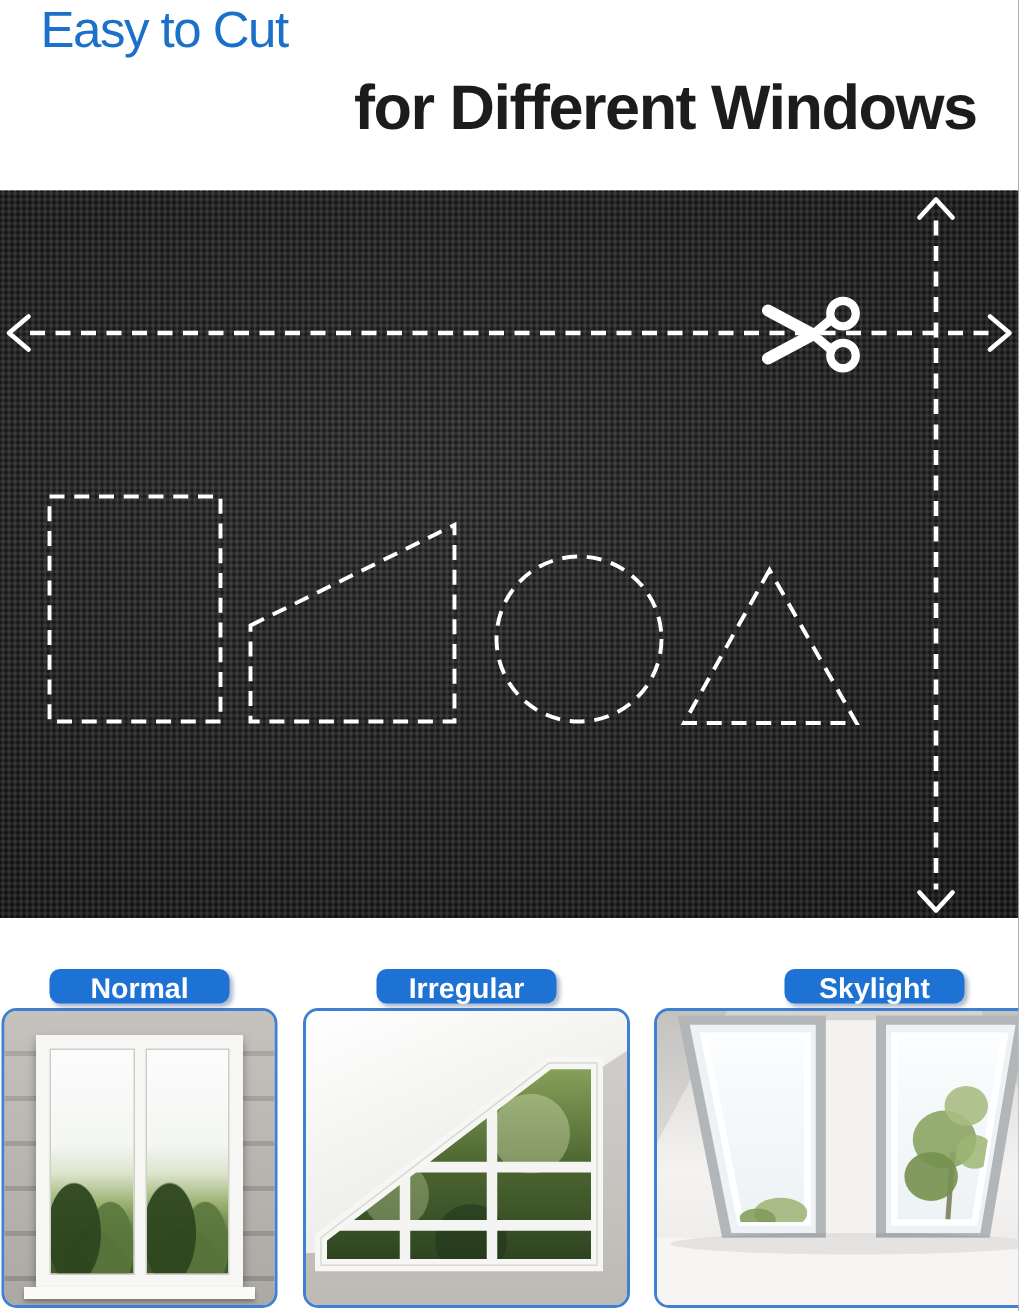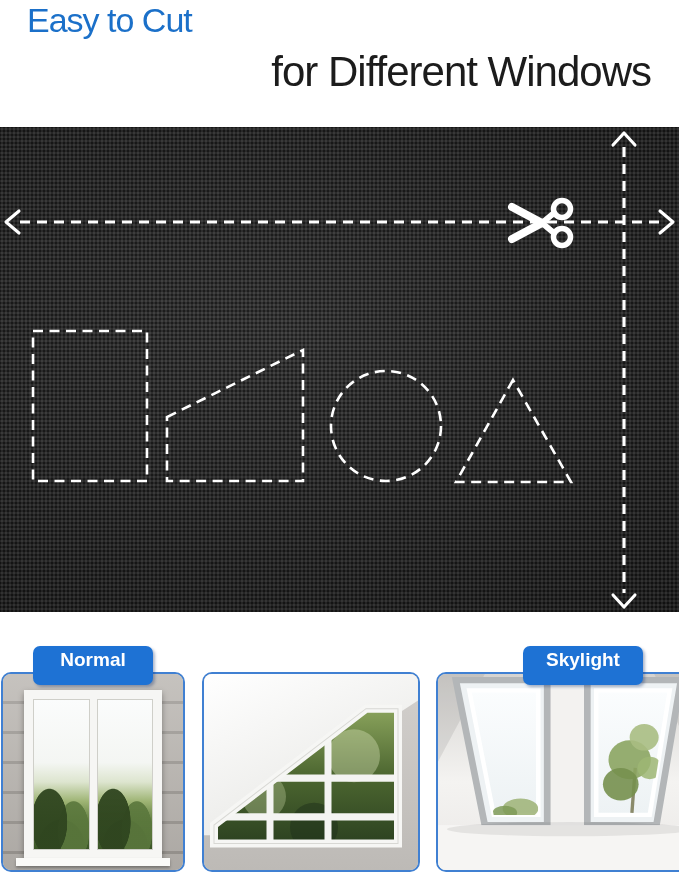--- a/index.html
+++ b/index.html
@@ -6,21 +6,21 @@
     --title-blue:#1b70c9; --title-dark:#1c1c1c; --fabric-base:#262626;
     --guide-white:#ffffff; --pill-blue:#1e72d4; --card-border:#4080d2; --page-bg:#ffffff;
   }
   html,body{margin:0;padding:0;}
   body{font-family:"Liberation Sans",sans-serif;background:#fff;}
   .page{position:relative;width:679px;height:874px;background:var(--page-bg);overflow:hidden;margin:0 auto;}
 
   
   .title1{position:absolute;left:27px;top:1px;font-size:34px;font-weight:normal;
           color:var(--title-blue);letter-spacing:-1px;white-space:nowrap;}
-  .title2{position:absolute;right:28px;top:48px;font-size:42px;font-weight:normal;
+  .title2{position:absolute;right:28px;top:48px;font-size:42px;font-weight:bold;
           color:var(--title-dark);letter-spacing:-1px;white-space:nowrap;}
 
   
   .fabric{position:absolute;left:0;top:127px;width:679px;height:485px;
     background-color:var(--fabric-base);
     background-image:
       radial-gradient(rgba(255,255,255,.09) 1px, transparent 1.3px),
       radial-gradient(rgba(0,0,0,.55) 1px, transparent 1.3px);
     background-size:4px 4px,4px 4px;background-position:0 0,2px 2px;}
   .fabric::after{content:"";position:absolute;inset:0;
@@ -30,21 +30,21 @@
   .dash{fill:none;stroke:var(--guide-white);stroke-width:3.1;stroke-dasharray:10 7;stroke-linecap:butt;}
   .shape{fill:none;stroke:var(--guide-white);stroke-width:2.6;stroke-dasharray:10 6.5;stroke-linecap:butt;}
   .chev{fill:none;stroke:var(--guide-white);stroke-width:3.1;stroke-linecap:round;stroke-linejoin:round;}
   .scis-blade{stroke:var(--guide-white);stroke-width:8;stroke-linecap:round;fill:none;}
   .scis-link{stroke:var(--guide-white);stroke-width:6;stroke-linecap:round;fill:none;}
   .scis-ring{stroke:var(--guide-white);stroke-width:5.5;fill:none;}
 
   
   .wrap{position:absolute;top:646px;height:224px;}
   .wrap1{left:1px;width:184px;} .wrap2{left:202px;width:218px;} .wrap3{left:436px;width:240px;padding-left:27px;}
-  .pill{position:relative;z-index:3;margin:0 auto;width:120px;height:39px;line-height:27px;
+  .pill{position:relative;z-index:3;margin:0 auto;width:120px;height:23px;line-height:27px;
     background:var(--pill-blue);border-radius:7px;color:#fff;font-weight:bold;font-size:19px;
     text-align:center;box-shadow:2px 2px 3px rgba(20,50,110,.35);}
   .card{position:absolute;left:0;right:0;top:26px;height:196px;border:2px solid var(--card-border);
     border-radius:10px;overflow:hidden;background:#ddd;z-index:1;}
 
   
   .p1-wall{position:absolute;inset:0;
     background:
       linear-gradient(180deg, rgba(255,255,255,.18), rgba(0,0,0,.07)),
       repeating-linear-gradient(180deg,#b9b5b0 0 27px,#9c9893 27px 30px);}
@@ -107,20 +107,21 @@
           <div class="p1-panes">
             <div class="p1-pane"></div>
             <div class="p1-pane"></div>
           </div>
         </div>
         <div class="p1-sill"></div>
       </div>
     </div>
 
     <div class="wrap wrap2">
+      <div class="pill">Irregular</div>
       <div class="card">
         <svg class="photo-svg" viewBox="0 0 214 192" preserveAspectRatio="none">
           <defs>
             <linearGradient id="g-wall2" x1="0" y1="0" x2="0" y2="1">
               <stop offset="0" stop-color="#d3d0cd"></stop>
                 <stop offset="1" stop-color="#bdbab6"></stop>
             </linearGradient>
             <linearGradient id="g-ceil2" x1="0" y1="0" x2="0.6" y2="1">
               <stop offset="0" stop-color="#ffffff"></stop>
                 <stop offset="1" stop-color="#e7e7e4"></stop>

